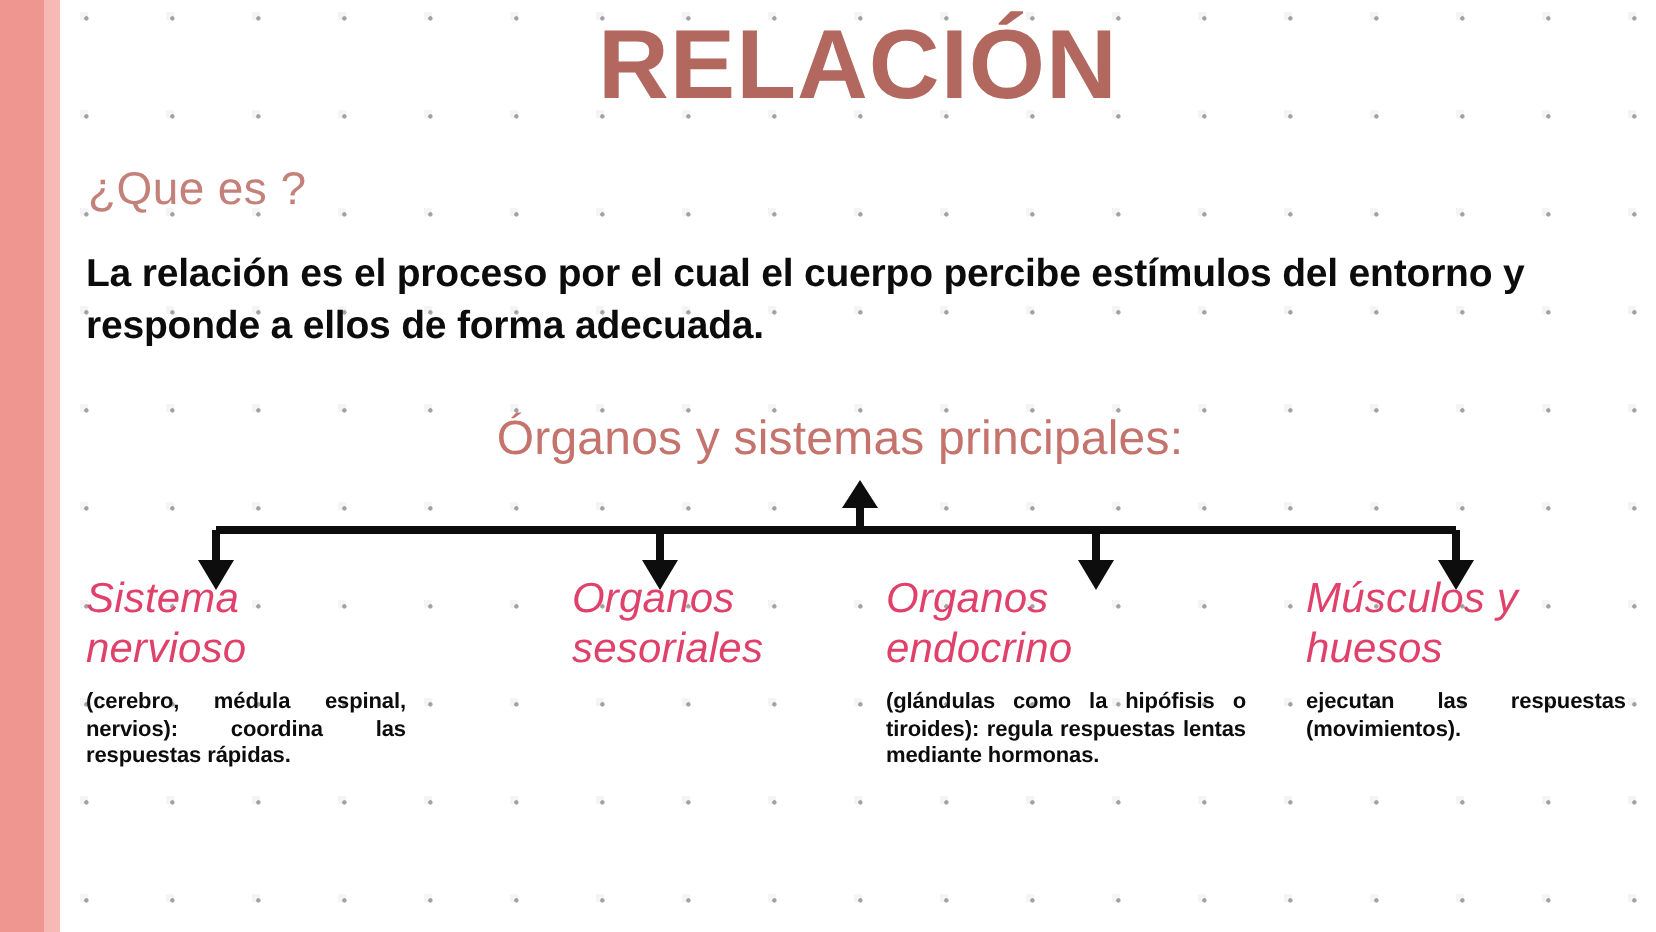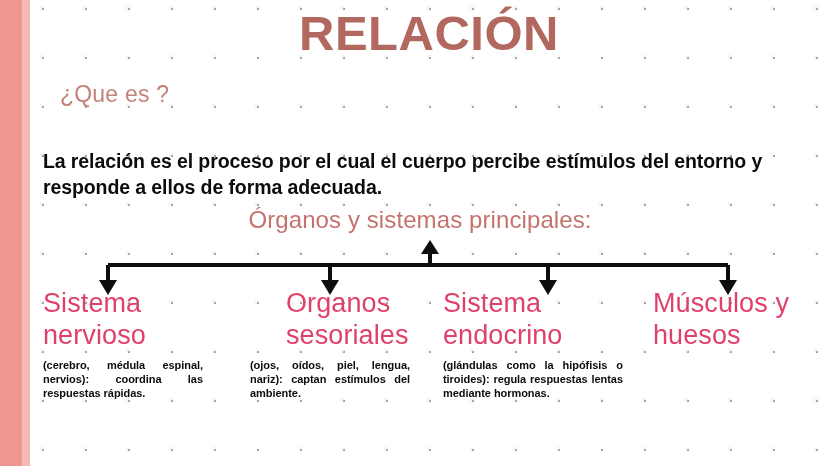--- a/index.html
+++ b/index.html
@@ -110,24 +110,25 @@
     left: 0;
     top: 288px;
     width: 828px;
     height: 178px;
   }
   .col {
     position: absolute;
     top: 0;
   }
   .col-head {
-    font-size: 27px;
+    font-size: 21px;
     color: #e0416b;
     line-height: 1.18;
     letter-spacing: 0.1px;
+    font-style: italic;
   }
   .col-body {
     margin-top: 7px;
     font-size: 11px;
     font-weight: bold;
     color: #0c0c0c;
     line-height: 1.27;
     text-align: justify;
     text-align-last: left;
     letter-spacing: -0.05px;
@@ -143,23 +144,23 @@
 
 <div id="slide" style="background-color: rgb(255, 255, 255); padding-left: 40px;">
 
   <div id="left-stripe">
     <div class="band-main" style="background-color: rgb(239, 150, 144);"></div>
     <div class="band-edge" style="background-color: rgb(246, 185, 180);"></div>
   </div>
 
   <div id="title" style="color: rgb(179, 104, 95);">RELACIÓN</div>
 
-  <div id="question-heading" style="color: rgb(196, 129, 122); margin-left: 16px;">¿Que es ?</div>
-
-  <div id="definition" style="color: rgb(12, 12, 12); margin-top: 24px;">La relación es el proceso por el cual el cuerpo percibe estímulos del entorno y responde a ellos de forma adecuada.</div>
+  <div id="question-heading" style="color: rgb(196, 129, 122);">¿Que es ?</div>
+
+  <div id="definition" style="color: rgb(12, 12, 12);">La relación es el proceso por el cual el cuerpo percibe estímulos del entorno y responde a ellos de forma adecuada.</div>
 
   <div id="organs-heading" style="color: rgb(196, 115, 109);">Órganos y sistemas principales:</div>
 
   <svg id="connector" viewBox="0 0 828 58">
     <g stroke="#0d0d0d" stroke-width="4" fill="#0d0d0d">
 
       <line x1="108" y1="25" x2="728" y2="25" stroke="#0d0d0d"></line>
 
       <line x1="430" y1="25" x2="430" y2="8" stroke="#0d0d0d"></line>
 
@@ -179,27 +180,27 @@
 
   <div id="columns">
 
     <div class="col col-1">
       <div class="col-head" style="color: rgb(224, 65, 107);">Sistema nervioso</div>
       <div class="col-body" style="color: rgb(12, 12, 12);">(cerebro, médula espinal, nervios): coordina las respuestas rápidas.</div>
     </div>
 
     <div class="col col-2">
       <div class="col-head" style="color: rgb(224, 65, 107); margin-left: 36px;">Organos sesoriales</div>
-      <div class="col-body" style="color: rgb(12, 12, 12);">(ojos, oídos, piel, lengua, nariz): captan estímulos del ambiente.</div>
     </div>
 
     <div class="col col-3">
-      <div class="col-head" style="color: rgb(224, 65, 107);">Sistema endocrino</div>
+      <div class="col-head" style="color: rgb(224, 65, 107);">Organos endocrino</div>
       <div class="col-body" style="color: rgb(12, 12, 12);">(glándulas como la hipófisis o tiroides): regula respuestas lentas mediante hormonas.</div>
     </div>
 
     <div class="col col-4">
       <div class="col-head" style="color: rgb(224, 65, 107);">Músculos y huesos</div>
+      <div class="col-body" style="color: rgb(12, 12, 12);">ejecutan las respuestas (movimientos).</div>
     </div>
 
   </div>
 
 </div>
 
 </body></html>

